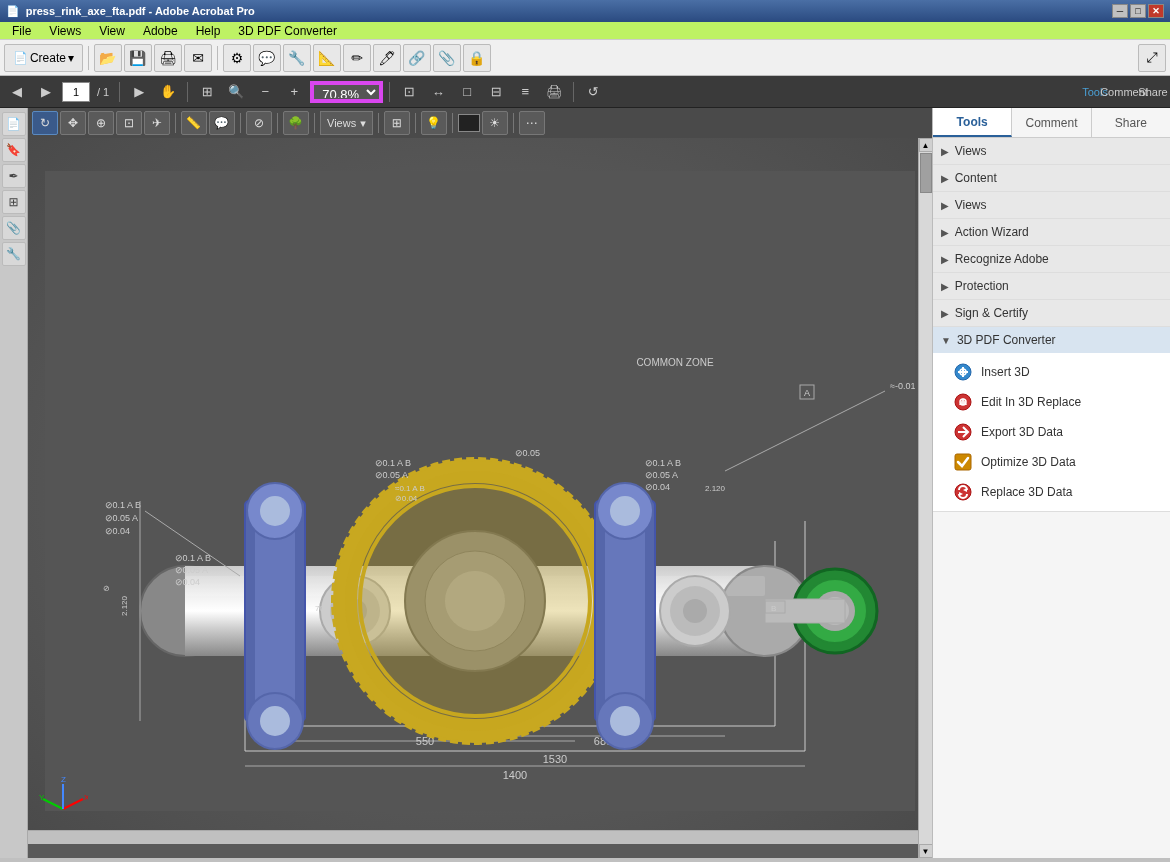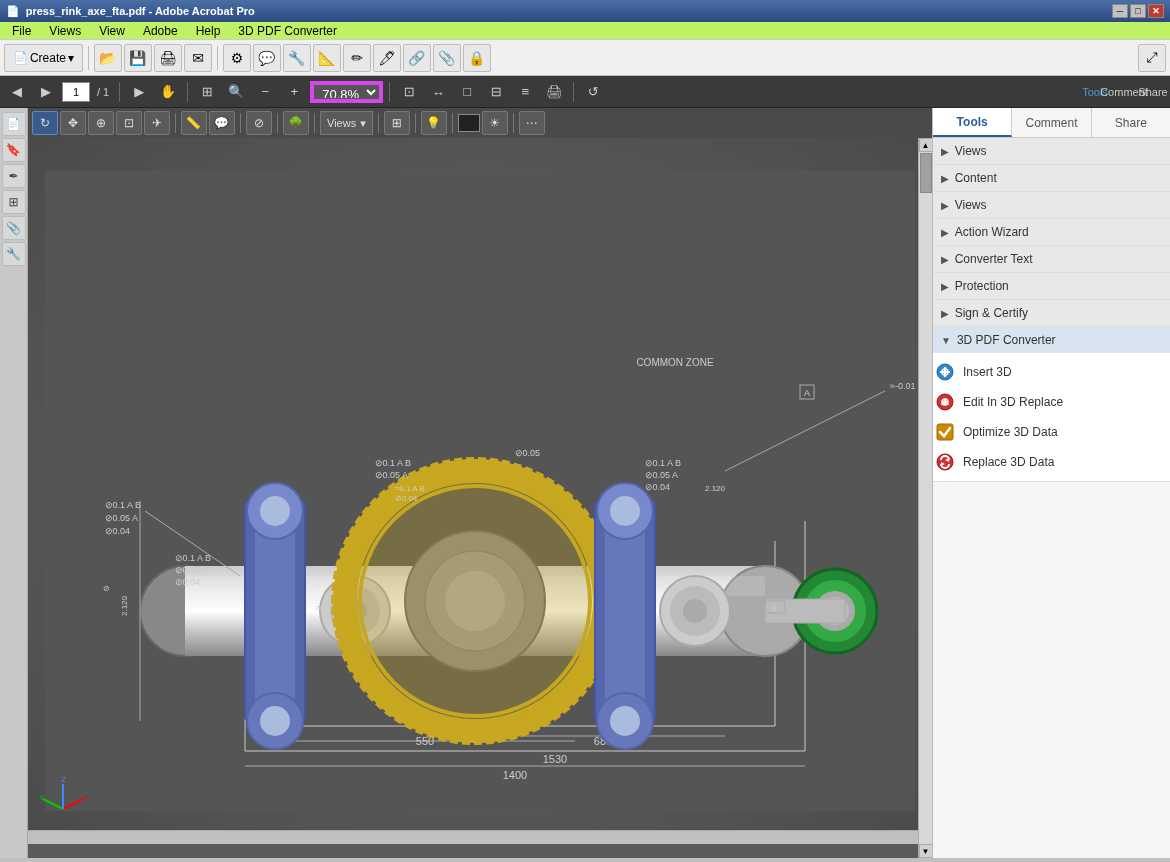--- a/index.html
+++ b/index.html
@@ -313,21 +313,21 @@
     .panel-section-header .arrow { font-size: 10px; color: #555; }
     .panel-section-header.expanded { background: #d8e4f0; }
 
     .panel-section-content {
       background: white;
       padding: 4px 0;
     }
     .panel-tool-item {
       display: flex;
       align-items: center;
-      padding: 5px 2px;
+      padding: 5px 20px;
       gap: 8px;
       cursor: pointer;
       font-size: 12px;
       color: #333;
     }
     .tool-icon {
       width: 20px; height: 20px;
       display: flex; align-items: center; justify-content: center;
       font-size: 14px;
     }
@@ -643,21 +643,21 @@
       <div class="panel-section">
         <div class="panel-section-header">
           <span class="arrow">▶</span>
           <span>Action Wizard</span>
         </div>
       </div>
 
       <div class="panel-section">
         <div class="panel-section-header">
           <span class="arrow">▶</span>
-          <span>Converter Text</span>
+          <span>Recognize Adobe</span>
         </div>
       </div>
 
       <div class="panel-section">
         <div class="panel-section-header">
           <span class="arrow">▶</span>
           <span>Protection</span>
         </div>
       </div>
 
@@ -690,20 +690,29 @@
             <div class="tool-icon">
               <svg width="18" height="18" viewBox="0 0 18 18">
                 <circle cx="9" cy="9" r="8" fill="#cc3333" stroke="#aa1111" stroke-width="1"></circle>
                 <path d="M5 12 L9 5 L13 12 Z" fill="white" opacity="0.9"></path>
                 <circle cx="9" cy="9" r="3" fill="none" stroke="white" stroke-width="1.5"></circle>
               </svg>
             </div>
             <span>Edit In 3D Replace</span>
           </div>
 
+          <div class="panel-tool-item">
+            <div class="tool-icon">
+              <svg width="18" height="18" viewBox="0 0 18 18">
+                <circle cx="9" cy="9" r="8" fill="#cc3333" stroke="#aa1111" stroke-width="1"></circle>
+                <path d="M9 4 L14 9 L9 14 M4 9 L14 9" stroke="white" stroke-width="2" fill="none"></path>
+              </svg>
+            </div>
+            <span>Export 3D Data</span>
+          </div>
 
           <div class="panel-tool-item">
             <div class="tool-icon">
               <svg width="18" height="18" viewBox="0 0 18 18">
                 <rect x="1" y="1" width="16" height="16" rx="2" fill="#cc8800" stroke="#aa6600" stroke-width="1"></rect>
                 <path d="M4 9 L8 13 L14 5" stroke="white" stroke-width="2.5" fill="none" stroke-linecap="round"></path>
               </svg>
             </div>
             <span>Optimize 3D Data</span>
           </div>

